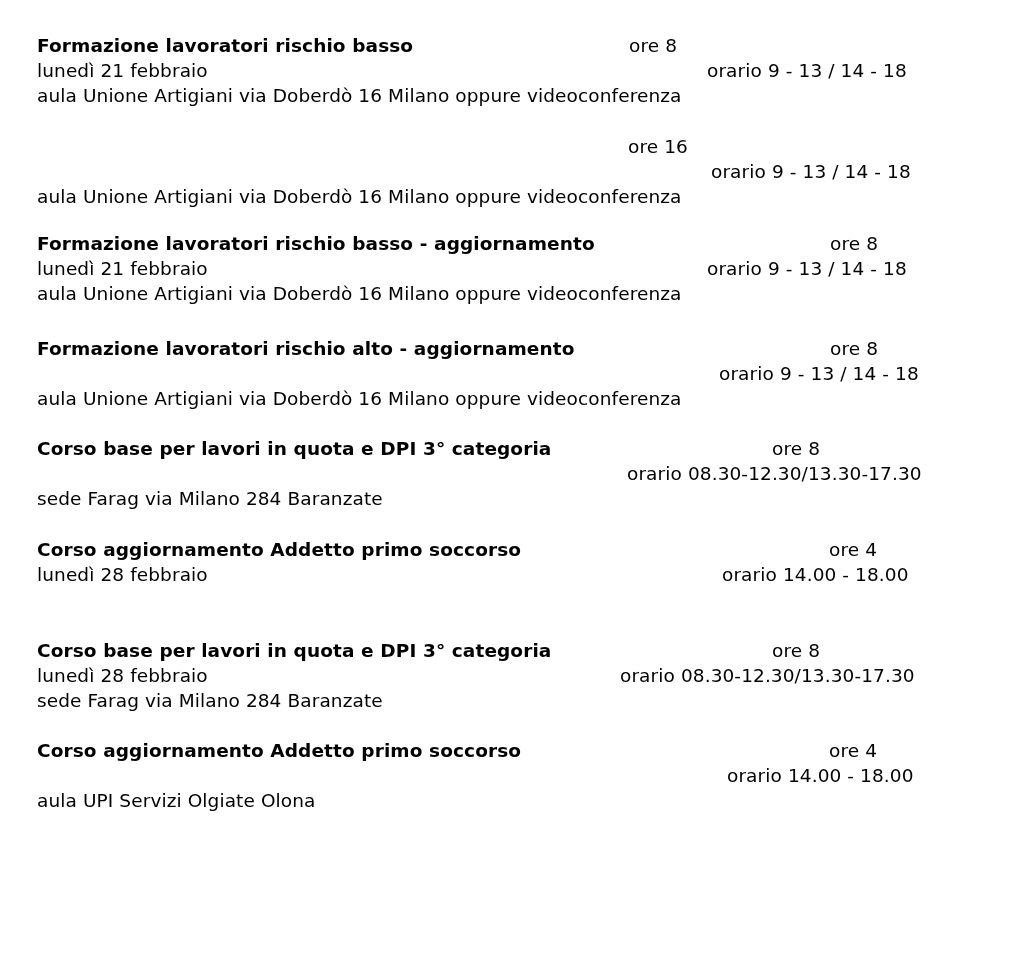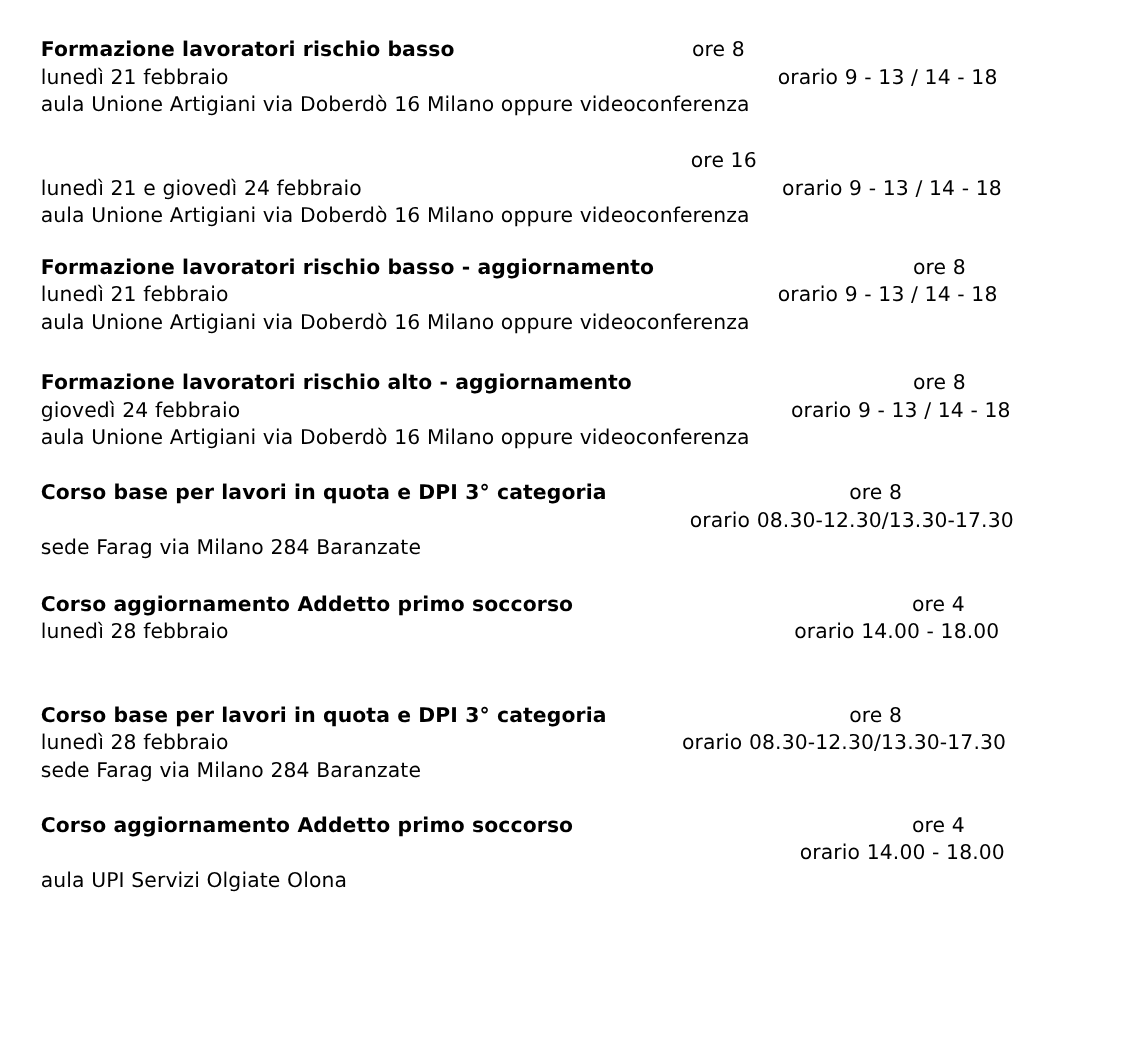--- a/index.html
+++ b/index.html
@@ -40,37 +40,35 @@
   <div class="entry" style="top:33px;">
     <span class="line title" style="left:37px; top:0;">Formazione lavoratori rischio basso</span>
     <span class="line" style="left:629px; top:0;">ore 8</span>
     <span class="line" style="left:37px; top:25px;">lunedì 21 febbraio</span>
     <span class="line" style="left:707px; top:25px;">orario 9 - 13 / 14 - 18</span>
     <span class="line" style="left:37px; top:50px;">aula Unione Artigiani via Doberdò 16 Milano oppure videoconferenza</span>
   </div>
 
   <div class="entry" style="top:134px;">
     <span class="line" style="left:628px; top:0;">ore 16</span>
-    <span class="line" style="left:37px; top:25px;">lunedì 21 e giovedì 24 febbraio</span>
     <span class="line" style="left:711px; top:25px;">orario 9 - 13 / 14 - 18</span>
     <span class="line" style="left:37px; top:50px;">aula Unione Artigiani via Doberdò 16 Milano oppure videoconferenza</span>
   </div>
 
   <div class="entry" style="top:231px;">
     <span class="line title" style="left:37px; top:0;">Formazione lavoratori rischio basso - aggiornamento</span>
     <span class="line" style="left:830px; top:0;">ore 8</span>
     <span class="line" style="left:37px; top:25px;">lunedì 21 febbraio</span>
     <span class="line" style="left:707px; top:25px;">orario 9 - 13 / 14 - 18</span>
     <span class="line" style="left:37px; top:50px;">aula Unione Artigiani via Doberdò 16 Milano oppure videoconferenza</span>
   </div>
 
   <div class="entry" style="top:336px;">
     <span class="line title" style="left:37px; top:0;">Formazione lavoratori rischio alto - aggiornamento</span>
     <span class="line" style="left:830px; top:0;">ore 8</span>
-    <span class="line" style="left:37px; top:25px;">giovedì 24 febbraio</span>
     <span class="line" style="left:719px; top:25px;">orario 9 - 13 / 14 - 18</span>
     <span class="line" style="left:37px; top:50px;">aula Unione Artigiani via Doberdò 16 Milano oppure videoconferenza</span>
   </div>
 
   <div class="entry" style="top:436px;">
     <span class="line title" style="left:37px; top:0;">Corso base per lavori in quota e DPI 3° categoria</span>
     <span class="line" style="left:772px; top:0;">ore 8</span>
     <span class="line" style="left:627px; top:25px;">orario 08.30-12.30/13.30-17.30</span>
     <span class="line" style="left:37px; top:50px;">sede Farag via Milano 284 Baranzate</span>
   </div>

